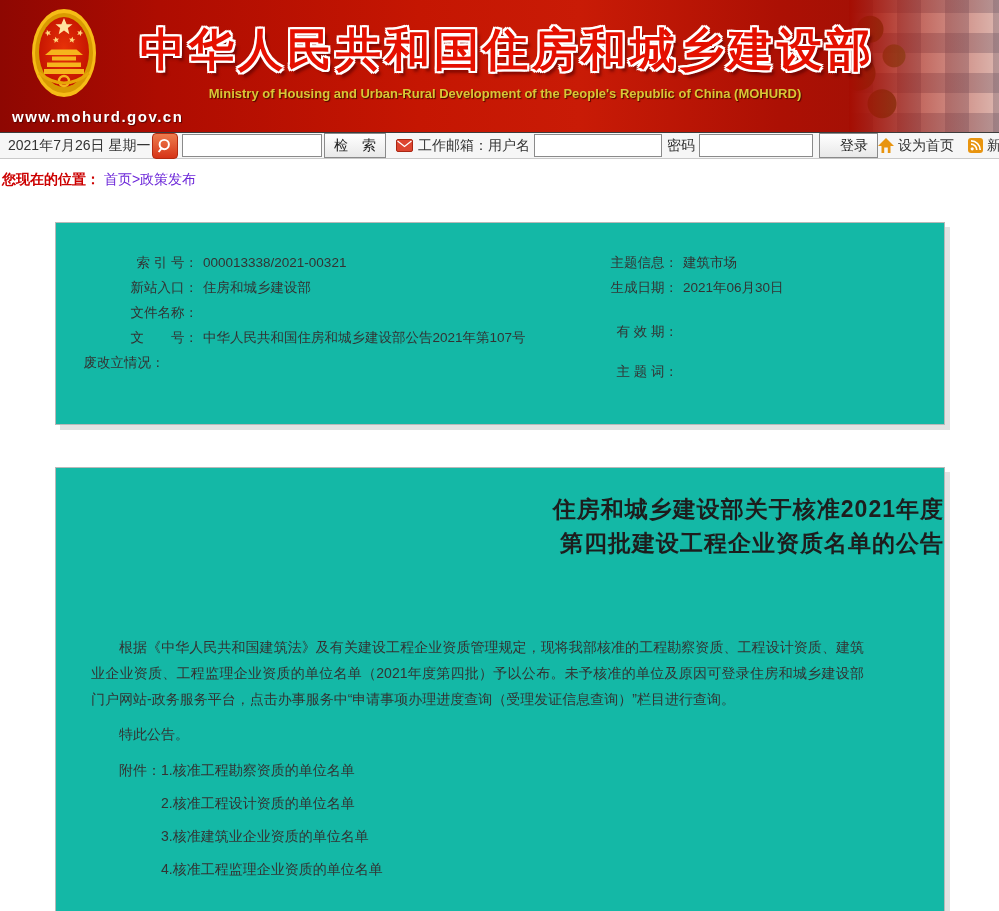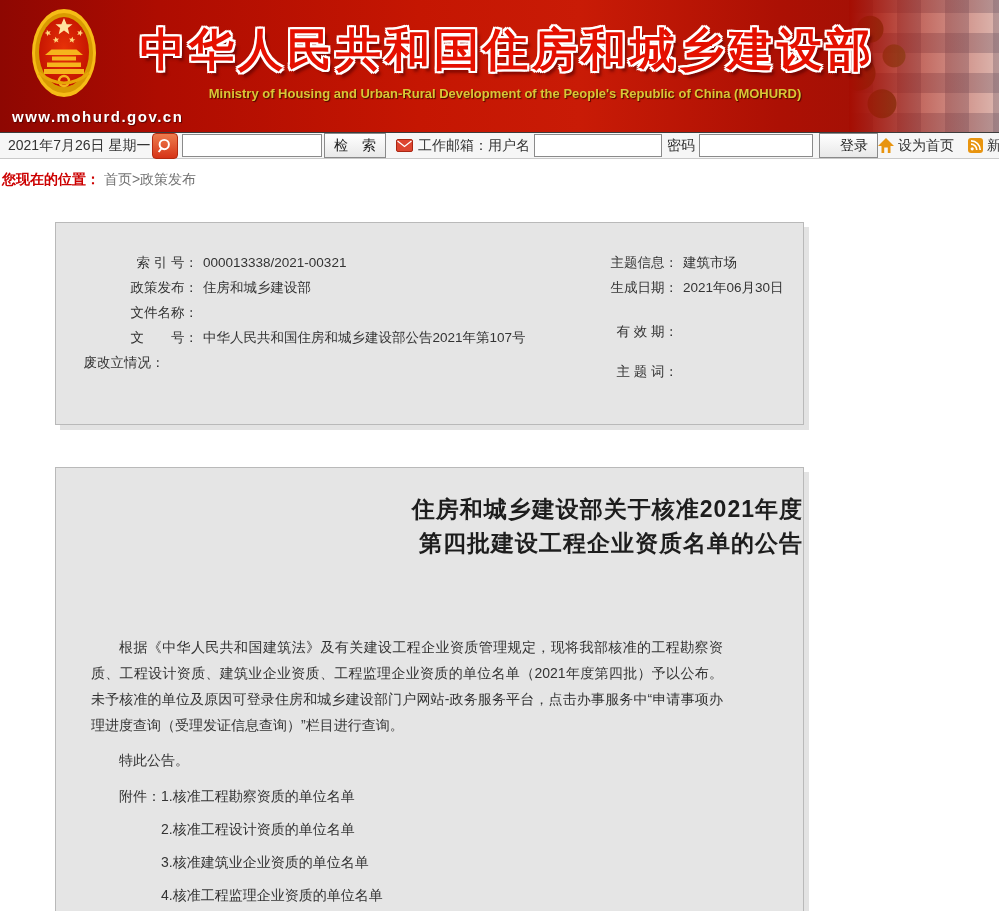--- a/index.html
+++ b/index.html
@@ -68,25 +68,25 @@
   }
   .tb-label { margin-left:5px; white-space:nowrap; }
   .tb-mail-icon { margin-left:10px; display:flex; }
   .tb-right { margin-left:auto; display:flex; align-items:center; }
   .tb-link { margin-left:4px; color:#333; text-decoration:none; white-space:nowrap; cursor:pointer; }
   .tb-right .gap { margin-left:14px; display:flex; }
 
   
   .breadcrumb { padding:12px 0 0 2px; font-size:14px; height:40px; }
   .bc-prefix { color:#cc0000; font-weight:bold; }
-  .bc-path { color:#737373; cursor:pointer; }
+  .bc-path { color:#6d28d9; cursor:pointer; }
 
   
   .meta-box, .article-box {
-    position:absolute; left:55px; width:749px; background:#e5e5e5;
+    position:absolute; left:55px; width:890px; background:#14b8a6;
     border:1px solid #b9b9b9; box-shadow:5px 5px 0 0 #e3e3e3;
   }
   .meta-box { top:222px; height:203px; font-size:13.5px; color:#333; }
   .article-box { top:467px; height:520px; color:#333; }
 
   .meta-col-left { position:absolute; left:20px; top:27px; width:490px; }
   .meta-col-right { position:absolute; left:500px; top:27px; width:360px; }
   .meta-row { display:flex; line-height:25px; }
   .meta-label { width:122px; text-align:right; flex:none; white-space:pre; }
   .meta-value { margin-left:5px; max-width:330px; }
@@ -185,21 +185,21 @@
     <span class="bc-path">首页&gt;政策发布</span>
   </div>
 
   <div class="meta-box">
     <div class="meta-col-left">
       <div class="meta-row">
         <span class="meta-label">索 引 号：</span>
         <span class="meta-value">000013338/2021-00321</span>
       </div>
       <div class="meta-row">
-        <span class="meta-label">政策发布：</span>
+        <span class="meta-label">新站入口：</span>
         <span class="meta-value">住房和城乡建设部</span>
       </div>
       <div class="meta-row" style="align-items:center;">
         <span class="meta-label">文件名称：</span>
       </div>
       <div class="meta-row">
         <span class="meta-label">文　　号：</span>
         <span class="meta-value">中华人民共和国住房和城乡建设部公告2021年第107号</span>
       </div>
       <div class="meta-row">

